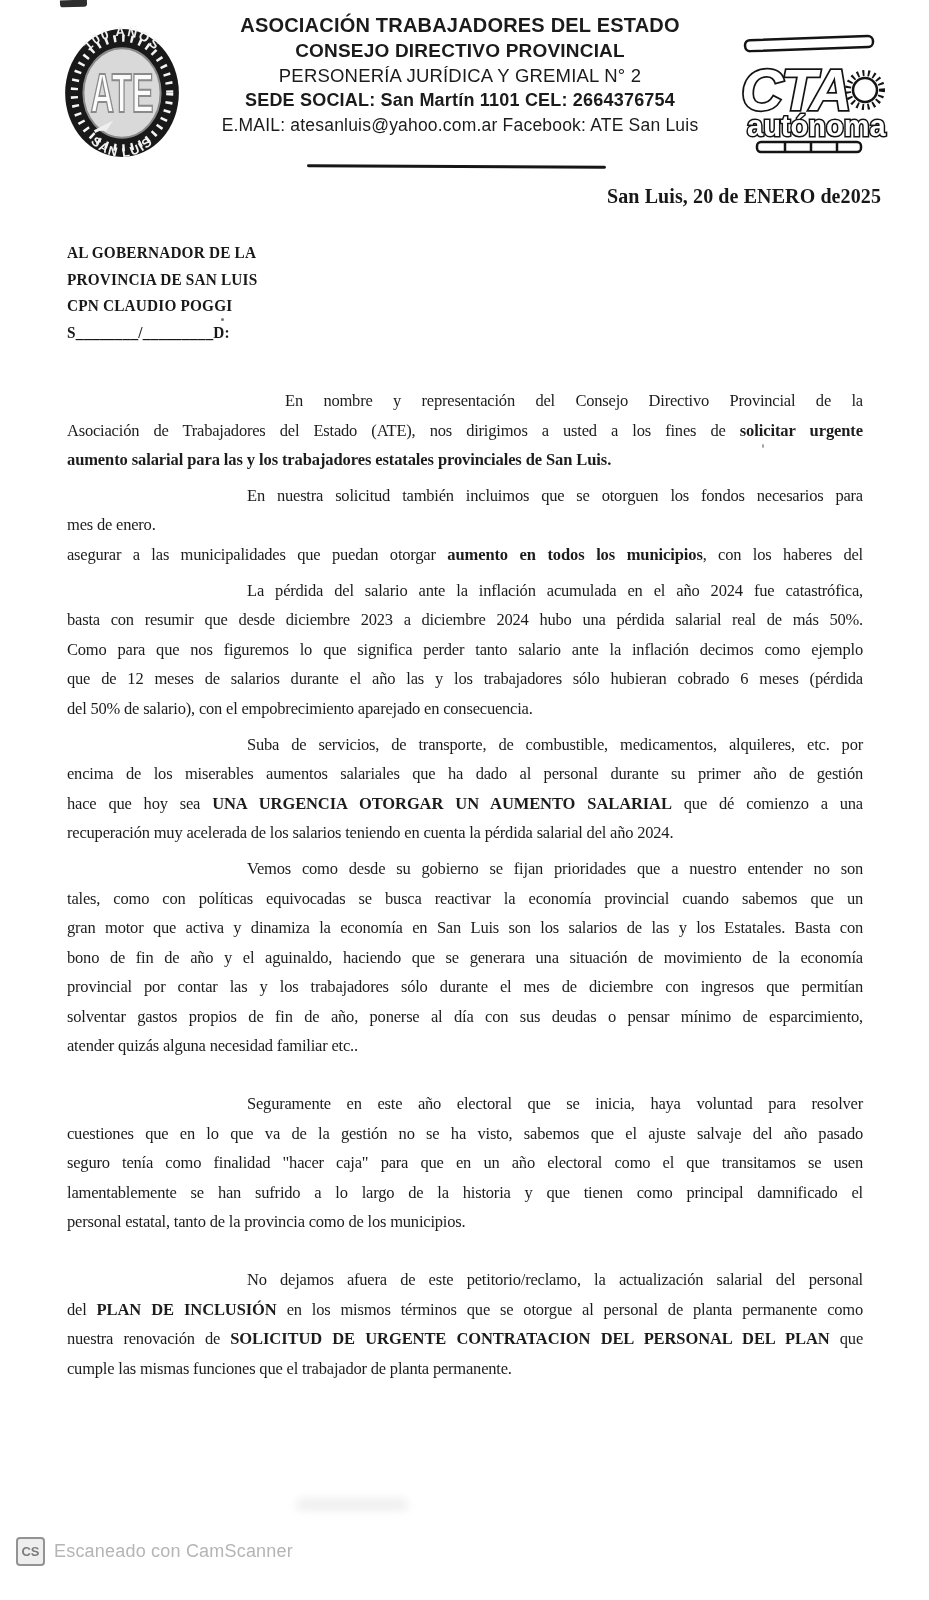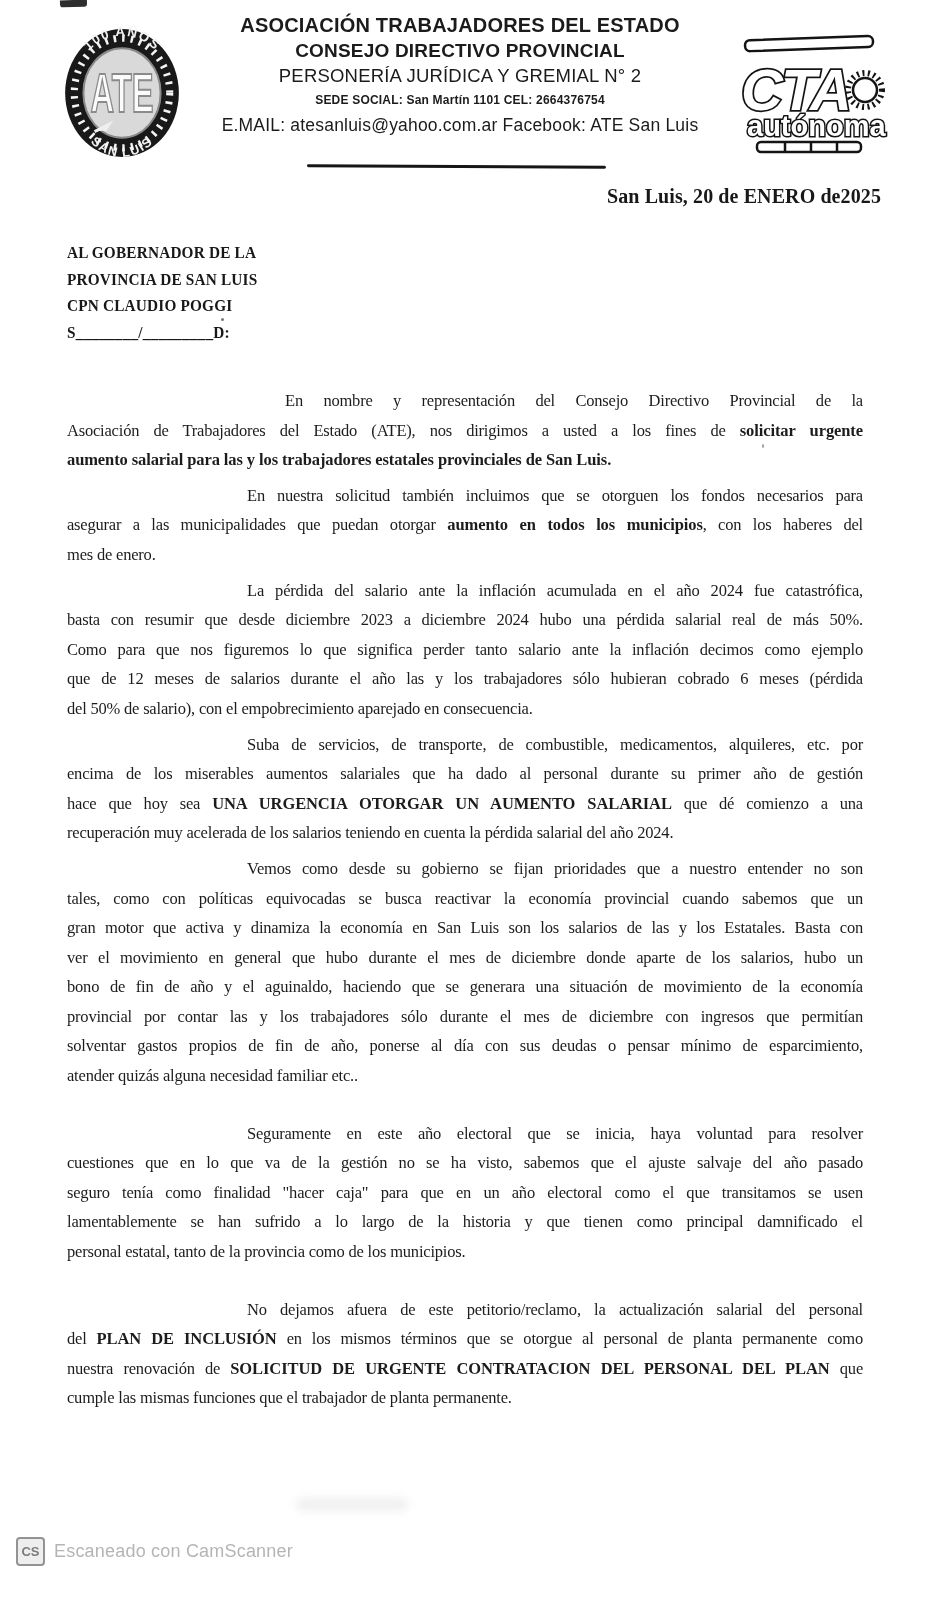--- a/index.html
+++ b/index.html
@@ -2,21 +2,21 @@
 <html><head>
 <meta charset="utf-8">
 <style>
   html,body{margin:0;padding:0;background:#fff;}
   #page{position:relative;width:929px;height:1600px;background:#ffffff;overflow:hidden;
         font-family:"Liberation Serif",serif;color:#1f1f1f;}
 
   
   .lh-lines{position:absolute;left:205px;top:13px;width:510px;text-align:center;
             font-family:"Liberation Sans",sans-serif;color:#1b1b1b;}
-  .org-line{line-height:25px;font-size:12px;letter-spacing:.2px;}
+  .org-line{line-height:25px;font-size:18px;letter-spacing:.2px;}
   .org-line.emph{font-weight:bold;}
   .org-line:nth-child(1){font-size:20px;font-weight:bold;}
   .org-line:nth-child(2){font-size:19px;}
   .org-line:nth-child(3){font-size:18.5px;}
   .org-line:nth-child(5){font-size:17.5px;}
 
   .ate-logo{position:absolute;left:64px;top:26px;width:116px;height:132px;}
   .cta-logo{position:absolute;left:724px;top:30px;width:174px;height:126px;}
 
   .top-smudge{position:absolute;left:60px;top:0;width:27px;height:7px;background:#2e2e2e;
@@ -114,41 +114,40 @@
   <div class="speck" style="left:762px;top:444px;width:2px;height:4px;background:#9a9a9a;"></div>
 
   <div class="letter-body">
       <div class="para">
         <div class="bline ind lg"><span>En nombre y representación del Consejo Directivo Provincial de la</span></div>
         <div class="bline"><span>Asociación de Trabajadores del Estado (ATE), nos dirigimos a usted a los fines de </span><span class="b">solicitar urgente</span></div>
         <div class="bline last"><span class="b">aumento salarial para las y los trabajadores estatales provinciales de San Luis.</span></div>
       </div>
       <div class="para">
         <div class="bline ind"><span>En nuestra solicitud también incluimos que se otorguen los fondos necesarios para</span></div>
+        <div class="bline last"><span>mes de enero.</span></div>
         <div class="bline"><span>asegurar a las municipalidades que puedan otorgar </span><span class="b">aumento en todos los municipios</span><span>, con los haberes del</span></div>
-        <div class="bline last"><span>mes de enero.</span></div>
       </div>
       <div class="para">
         <div class="bline ind"><span>La pérdida del salario ante la inflación acumulada en el año 2024 fue catastrófica,</span></div>
         <div class="bline"><span>basta con resumir que desde diciembre 2023 a diciembre 2024 hubo una pérdida salarial real de más 50%.</span></div>
         <div class="bline"><span>Como para que nos figuremos lo que significa perder tanto salario ante la inflación decimos como ejemplo</span></div>
         <div class="bline"><span>que de 12 meses de salarios durante el año las y los trabajadores sólo hubieran cobrado 6 meses (pérdida</span></div>
         <div class="bline last"><span>del 50% de salario), con el empobrecimiento aparejado en consecuencia.</span></div>
       </div>
       <div class="para">
         <div class="bline ind"><span>Suba de servicios, de transporte, de combustible, medicamentos, alquileres, etc. por</span></div>
         <div class="bline"><span>encima de los miserables aumentos salariales que ha dado al personal durante su primer año de gestión</span></div>
         <div class="bline"><span>hace que hoy sea </span><span class="b">UNA URGENCIA OTORGAR UN AUMENTO SALARIAL</span><span> que dé comienzo a una</span></div>
         <div class="bline last"><span>recuperación muy acelerada de los salarios teniendo en cuenta la pérdida salarial del año 2024.</span></div>
       </div>
       <div class="para">
         <div class="bline ind"><span>Vemos como desde su gobierno se fijan prioridades que a nuestro entender no son</span></div>
         <div class="bline"><span>tales, como con políticas equivocadas se busca reactivar la economía provincial cuando sabemos que un</span></div>
         <div class="bline"><span>gran motor que activa y dinamiza la economía en San Luis son los salarios de las y los Estatales. Basta con</span></div>
-        <div class="bline"><span>ver el movimiento en general que hubo durante el mes de diciembre donde aparte de los salarios, hubo un</span></div>
         <div class="bline"><span>bono de fin de año y el aguinaldo, haciendo que se generara una situación de movimiento de la economía</span></div>
         <div class="bline"><span>provincial por contar las y los trabajadores sólo durante el mes de diciembre con ingresos que permitían</span></div>
         <div class="bline"><span>solventar gastos propios de fin de año, ponerse al día con sus deudas o pensar mínimo de esparcimiento,</span></div>
         <div class="bline last"><span>atender quizás alguna necesidad familiar etc..</span></div>
       </div>
       <div class="para gap">
         <div class="bline ind"><span>Seguramente en este año electoral que se inicia, haya voluntad para resolver</span></div>
         <div class="bline"><span>cuestiones que en lo que va de la gestión no se ha visto, sabemos que el ajuste salvaje del año pasado</span></div>
         <div class="bline"><span>seguro tenía como finalidad "hacer caja" para que en un año electoral como el que transitamos se usen</span></div>
         <div class="bline"><span>lamentablemente se han sufrido a lo largo de la historia y que tienen como principal damnificado el</span></div>

